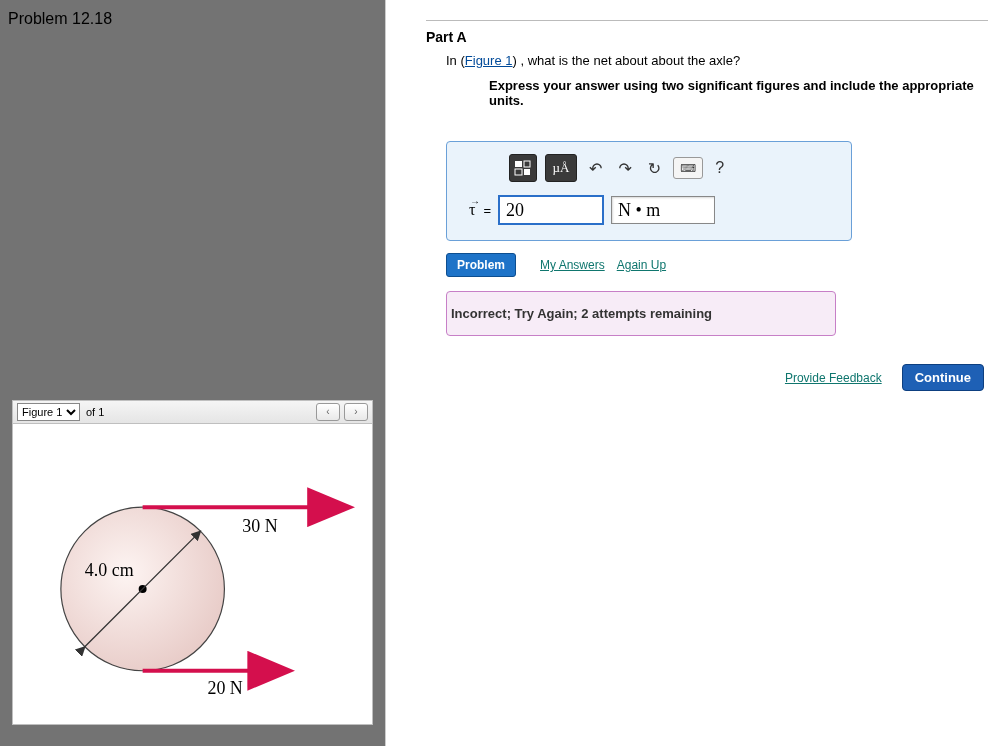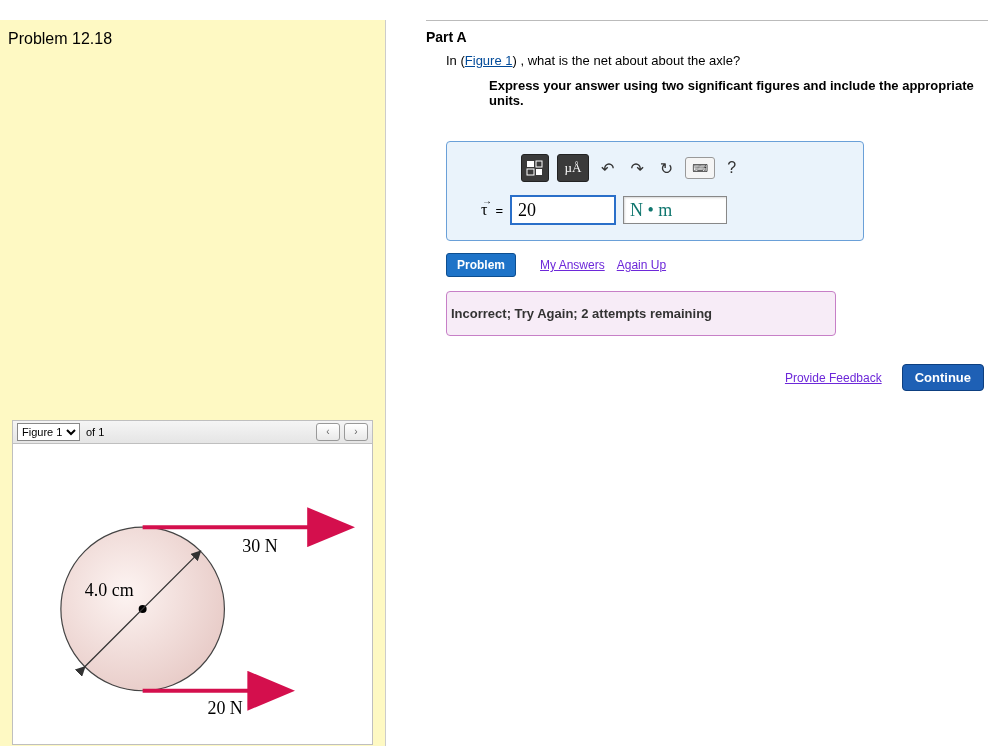--- a/index.html
+++ b/index.html
@@ -10,23 +10,22 @@
     background: #fff;
   }
   .container {
     display: flex;
     width: 998px;
     height: 746px;
   }
   .left-pane {
     width: 385px;
     border-right: 1px solid #ccc;
-    background: #fef9c3;
+    background: #737373;
     position: relative;
-    margin-top: 20px;
   }
   .problem-title {
     font-size: 16px;
     font-weight: normal;
     padding: 10px 0 0 8px;
     color: #000;
   }
   .figure-panel {
     position: absolute;
     top: 400px;
@@ -93,21 +92,21 @@
   }
   .question-text { margin-bottom: 10px; }
   .question-text a { color: #004a99; text-decoration: underline; }
   .instr { font-weight: bold; margin-bottom: 33px; padding-left: 43px; }
 
   .answer-box {
     border: 1px solid #6aa0d8;
     background: #eaf3fb;
     border-radius: 4px;
     width: 380px;
-    padding: 12px 12px 16px 24px;
+    padding: 12px 12px 16px 12px;
     box-shadow: 0 0 0 1px #eaf3fb inset;
   }
   .toolbar {
     display: flex;
     align-items: center;
     gap: 8px;
     margin: 0 0 14px 50px;
   }
   .tool-btn {
     width: 26px;
@@ -139,38 +138,38 @@
   .answer-row .tau .arrow { position:absolute; top:-6px; left:1px; font-size:10px; }
   .answer-input, .unit-input {
     height: 26px;
     border: 1px solid #888;
     font-size: 18px;
     font-family: "Times New Roman", serif;
     padding: 0 6px;
     box-shadow: inset 1px 1px 2px rgba(0,0,0,.15);
   }
   .answer-input { width: 90px; border-color:#2a6fc9; box-shadow: 0 0 0 1px #2a6fc9; }
-  .unit-input { width: 90px; color:#0f766e; }
+  .unit-input { width: 90px; color:#000000; }
 
   .action-row {
     margin-top: 12px;
     display: flex;
     align-items: center;
     gap: 24px;
   }
   .submit-btn {
     background: #1e73c8;
     color: #fff;
     border: 1px solid #0d4e90;
     padding: 4px 10px;
     font-weight: bold;
     font-size: 12px;
     border-radius: 3px;
   }
-  .link { color: #6d28d9; text-decoration: underline; font-size:12px; }
+  .link { color: #0f766e; text-decoration: underline; font-size:12px; }
   .links-grp { display:flex; gap:12px; }
 
   .feedback-box {
     margin-top: 14px;
     border: 1px solid #c77fc7;
     background: #f7ecf7;
     border-radius: 4px;
     width: 380px;
     padding: 14px 4px;
     font-weight: bold;

